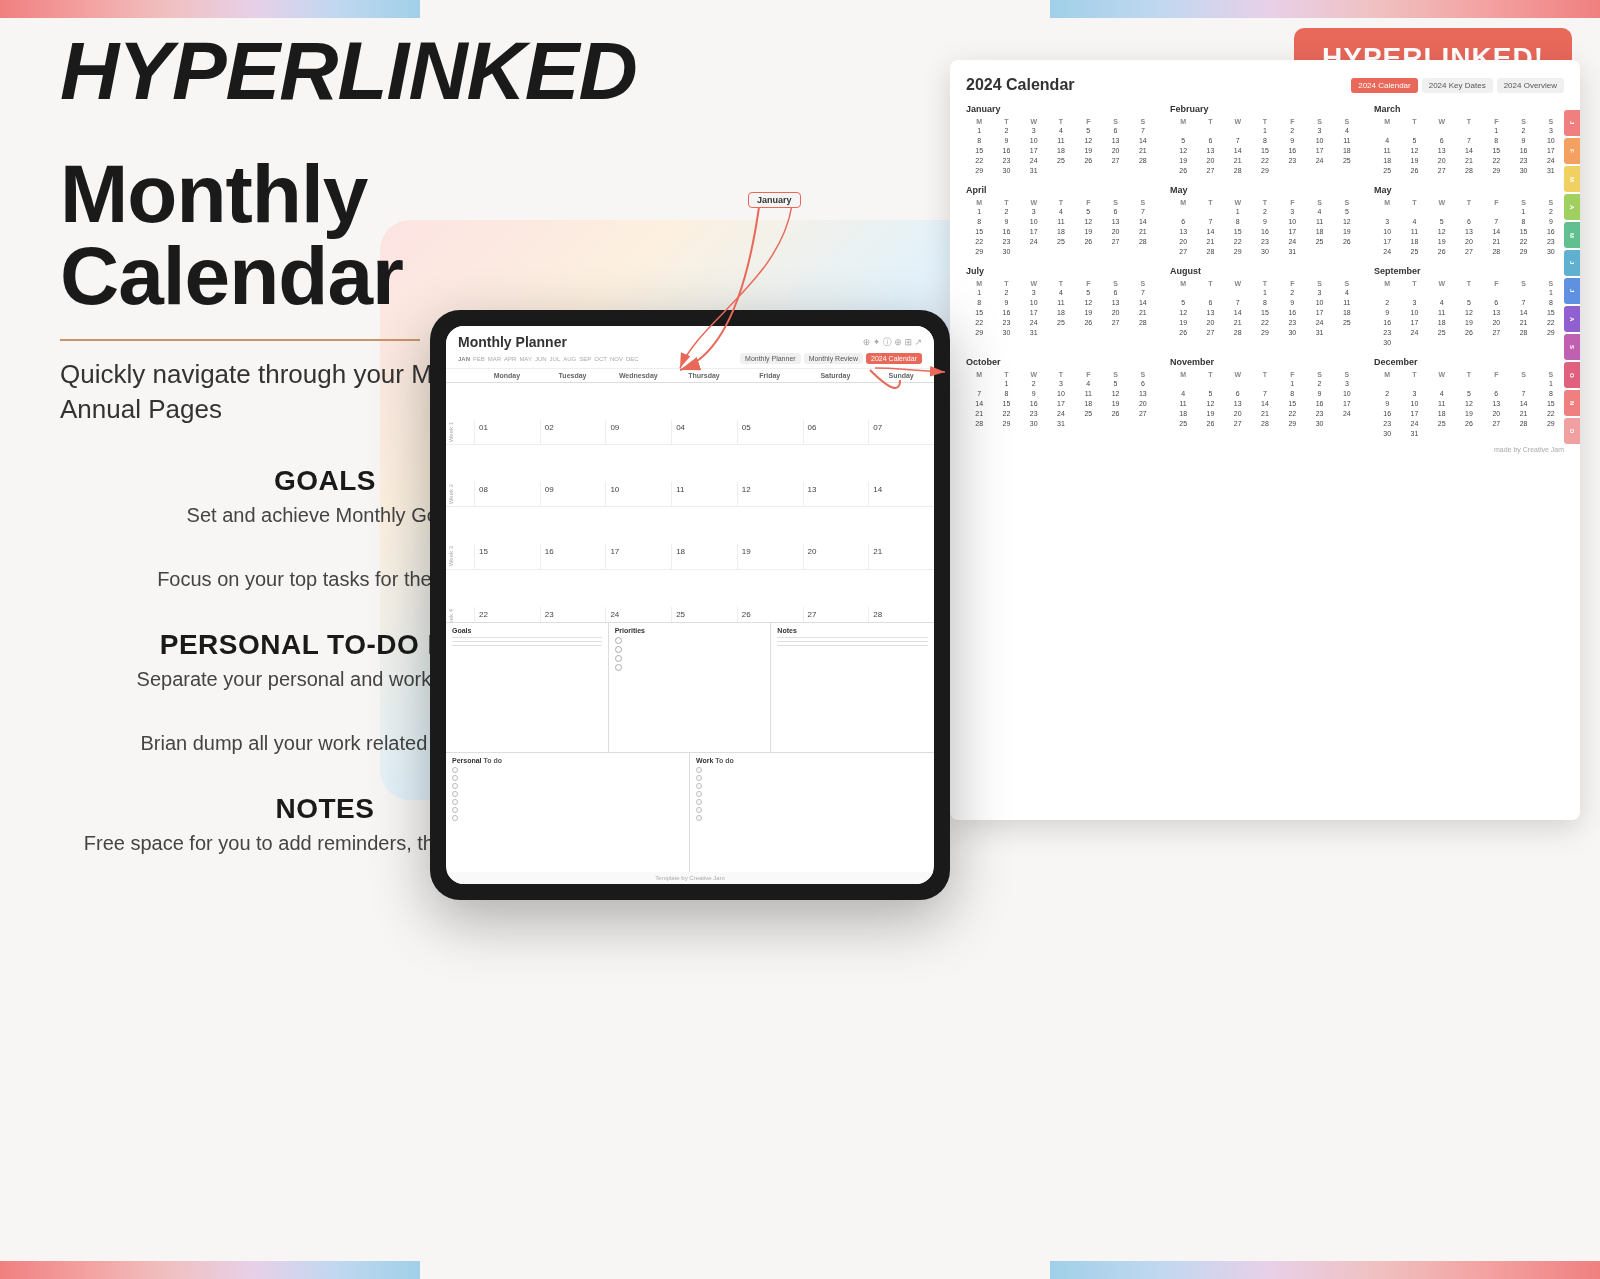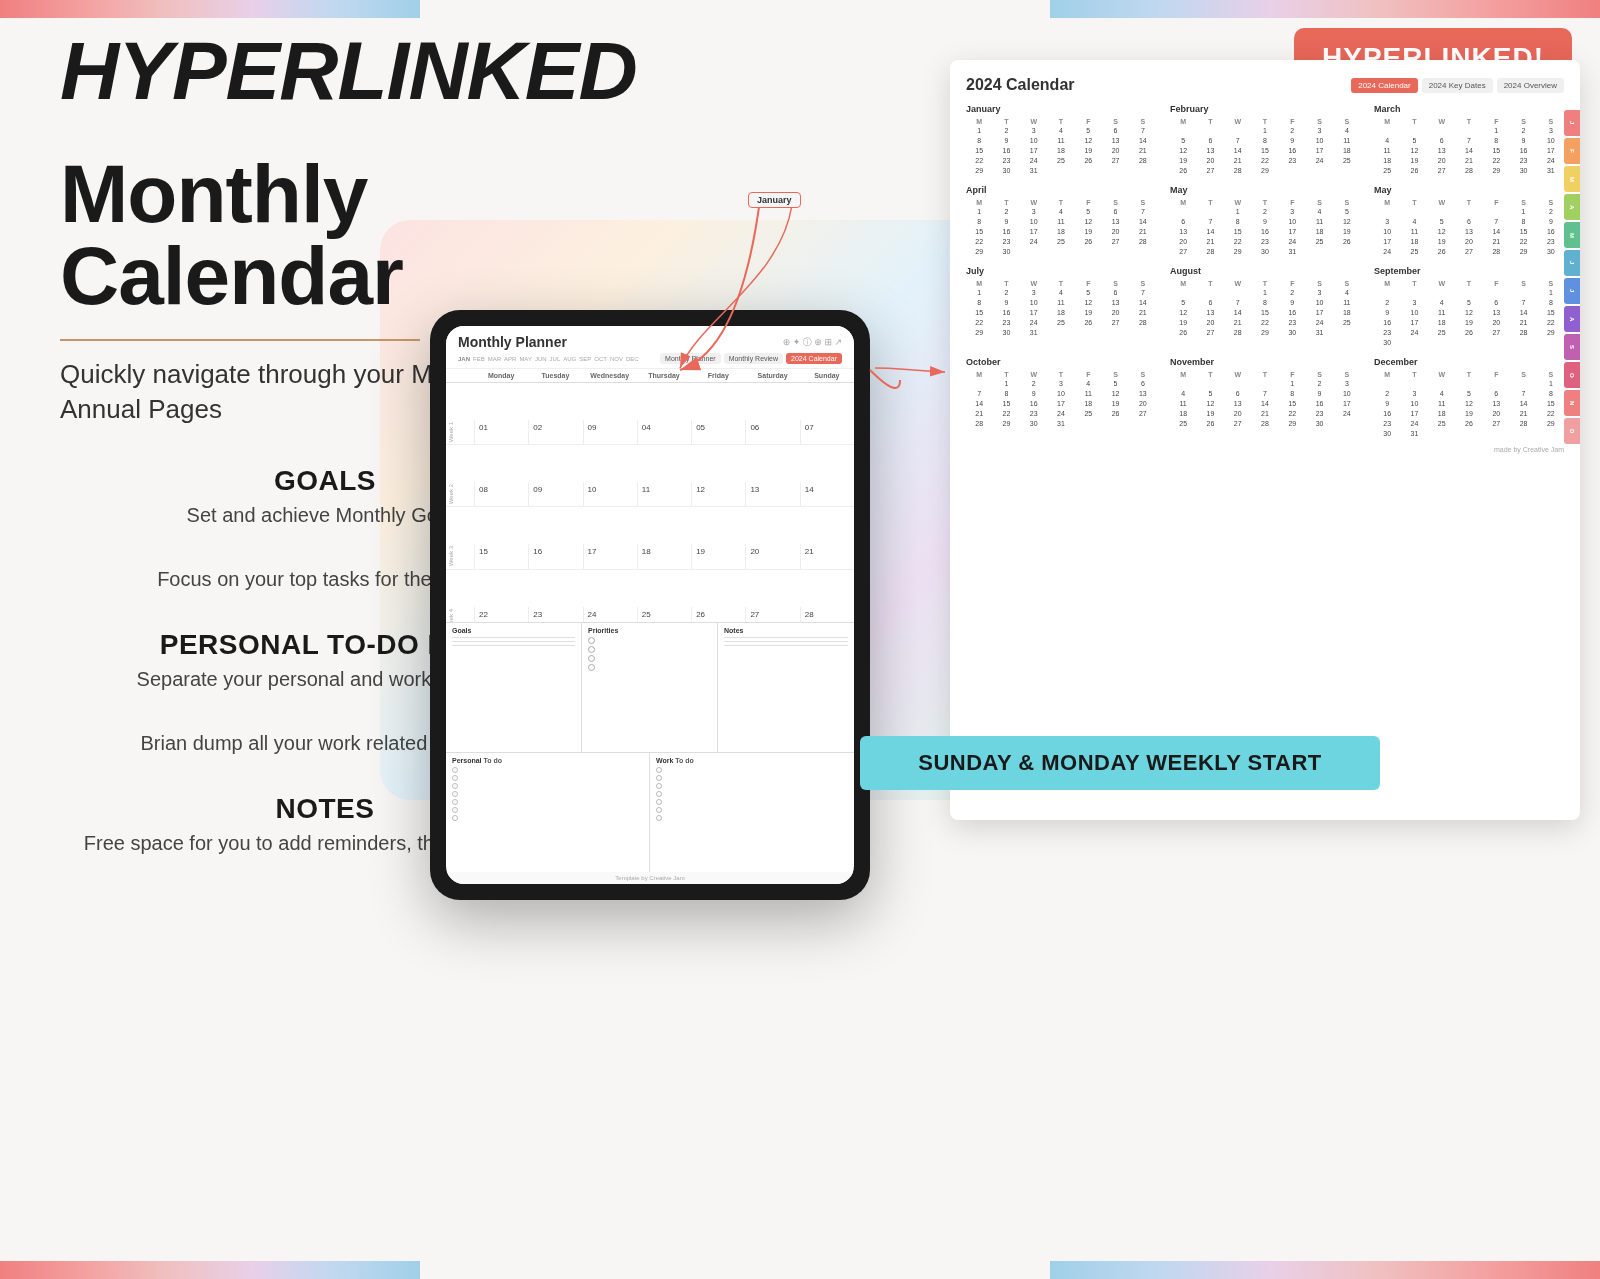--- a/index.html
+++ b/index.html
@@ -119,21 +119,21 @@
     
     .tablet-wrapper {
       position: absolute;
       left: 430px;
       top: 310px;
       width: 520px;
       height: 590px;
     }
 
     .tablet {
-      width: 440px;
+      width: 520px;
       height: 590px;
       background: #1a1a1a;
       border-radius: 30px;
       padding: 16px;
       box-shadow: 0 20px 60px rgba(0,0,0,0.3);
       position: relative;
     }
 
     .tablet-screen {
       width: 100%;
@@ -1271,23 +1271,20 @@
           <div class="todo-item">
               <div class="todo-circle"></div>
             </div>
         </div>
       </div>
 
       <div class="tablet-footer">Template by Creative Jam</div>
     </div>
   </div>
 
-  <div class="bottom-banner">
-    <div class="bottom-banner-text">SUNDAY &amp; MONDAY WEEKLY START</div>
-  </div>
 </div>
 
 <svg class="connector-svg" xmlns="http://www.w3.org/2000/svg">
 
   <path d="M 760 200 Q 740 350 680 370" fill="none" stroke="#e8685a" stroke-width="2" stroke-dasharray="none" marker-end="url(#arrowhead)"></path>
 
   <path d="M 870 370 Q 900 400 900 380" fill="none" stroke="#e8685a" stroke-width="2"></path>
 
   <defs>
     <marker id="arrowhead" markerWidth="10" markerHeight="7" refX="10" refY="3.5" orient="auto">

